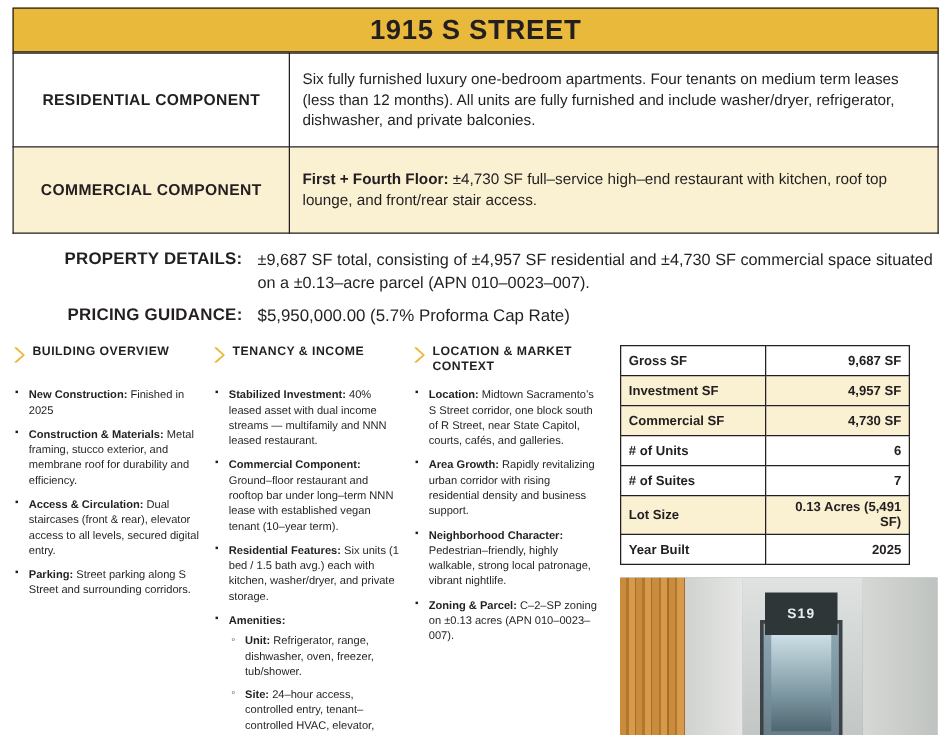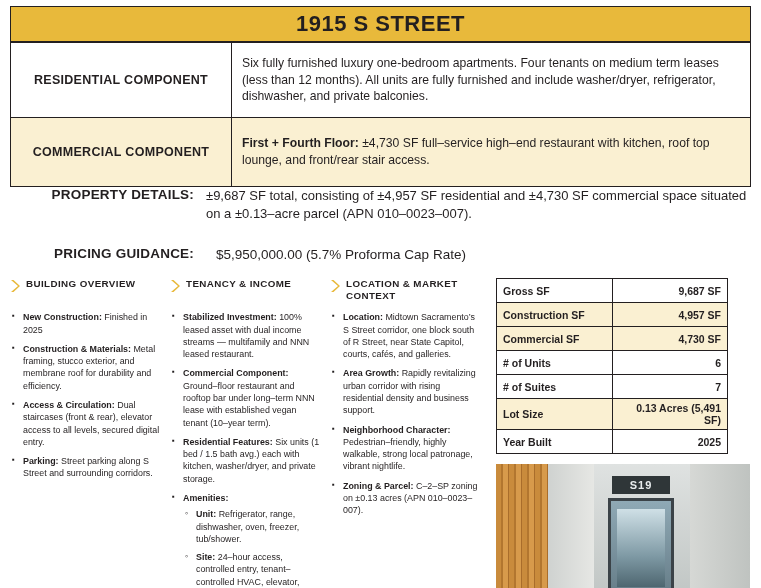--- a/index.html
+++ b/index.html
@@ -64,36 +64,37 @@
     line-height: 1.38;
   }
   .row-resi td { background: #ffffff; height: 58px; }
   .row-comm td { background: #faf0d2; height: 52px; }
   .comm-strong { font-weight: bold; }
 
   
   .detail-row {
     display: flex;
     align-items: flex-start;
+    margin-top: 12px;
   }
   .detail-label {
     width: 196px;
     text-align: right;
     padding-right: 12px;
     font-weight: bold;
     font-size: 13.5px;
     box-sizing: border-box;
     letter-spacing: 0.2px;
   }
   .detail-value {
     flex: 1;
     font-size: 13px;
     line-height: 1.35;
   }
-  .pricing-row { margin-top: 24px; gap: 10px; }
+  .pricing-row { margin-top: 10px; }
   .pricing-row .detail-value { font-size: 13.5px; }
 
   
   .lower {
     display: flex;
     margin-top: 14px;
   }
   .columns {
     display: flex;
     width: 480px;
@@ -237,21 +238,21 @@
   .ph-door-glass {
     position: absolute;
     left: 6px; right: 6px; top: 8px; bottom: 28px;
     background: linear-gradient(to bottom, #cfe0e6, #7f9aa5 60%, #4e6670);
   }
   .ph-sign {
     position: absolute;
     left: 116px;
     top: 12px;
     width: 58px;
-    height: 18px;
+    height: 34px;
     background: #2f3638;
     color: #e9edee;
     font-size: 11px;
     font-weight: bold;
     letter-spacing: 1px;
     display: flex;
     align-items: center;
     justify-content: center;
   }
   .ph-wall-right {
@@ -324,21 +325,21 @@
       <div class="col">
         <div class="col-head">
           <span class="chev">
             <svg width="11" height="14" viewBox="0 0 11 14">
                 <path d="M1 1 L8 7 L1 13 L3.5 13 L10 7 L3.5 1 Z" fill="#e8b93b"></path>
               </svg>
           </span>
           <span class="col-title">TENANCY &amp; INCOME</span>
         </div>
         <ul class="bullets">
-          <li><span class="li-strong">Stabilized Investment:</span><span> 100% leased asset with dual income streams — multifamily and NNN leased restaurant.</span></li>
+          <li><span class="li-strong">Stabilized Investment:</span><span> 40% leased asset with dual income streams — multifamily and NNN leased restaurant.</span></li>
           <li><span class="li-strong">Commercial Component:</span><span> Ground–floor restaurant and rooftop bar under long–term NNN lease with established vegan tenant (10–year term).</span></li>
           <li><span class="li-strong">Residential Features:</span><span> Six units (1 bed / 1.5 bath avg.) each with kitchen, washer/dryer, and private storage.</span></li>
           <li>
             <span class="li-strong">Amenities:</span><span></span>
             <ul class="subbullets">
               <li><span class="li-strong">Unit:</span><span> Refrigerator, range, dishwasher, oven, freezer, tub/shower.</span></li>
               <li><span class="li-strong">Site:</span><span> 24–hour access, controlled entry, tenant–controlled HVAC, elevator, smoke detectors.</span></li>
             </ul>
           </li>
         </ul>
@@ -364,21 +365,21 @@
     </div>
 
     <div class="right">
       <table class="stats">
         <tbody>
           <tr class="plain">
             <td class="k">Gross SF</td>
             <td class="v">9,687 SF</td>
           </tr>
           <tr class="alt">
-            <td class="k">Construction SF</td>
+            <td class="k">Investment SF</td>
             <td class="v">4,957 SF</td>
           </tr>
           <tr class="alt">
             <td class="k">Commercial SF</td>
             <td class="v">4,730 SF</td>
           </tr>
           <tr class="plain">
             <td class="k"># of Units</td>
             <td class="v">6</td>
           </tr>

